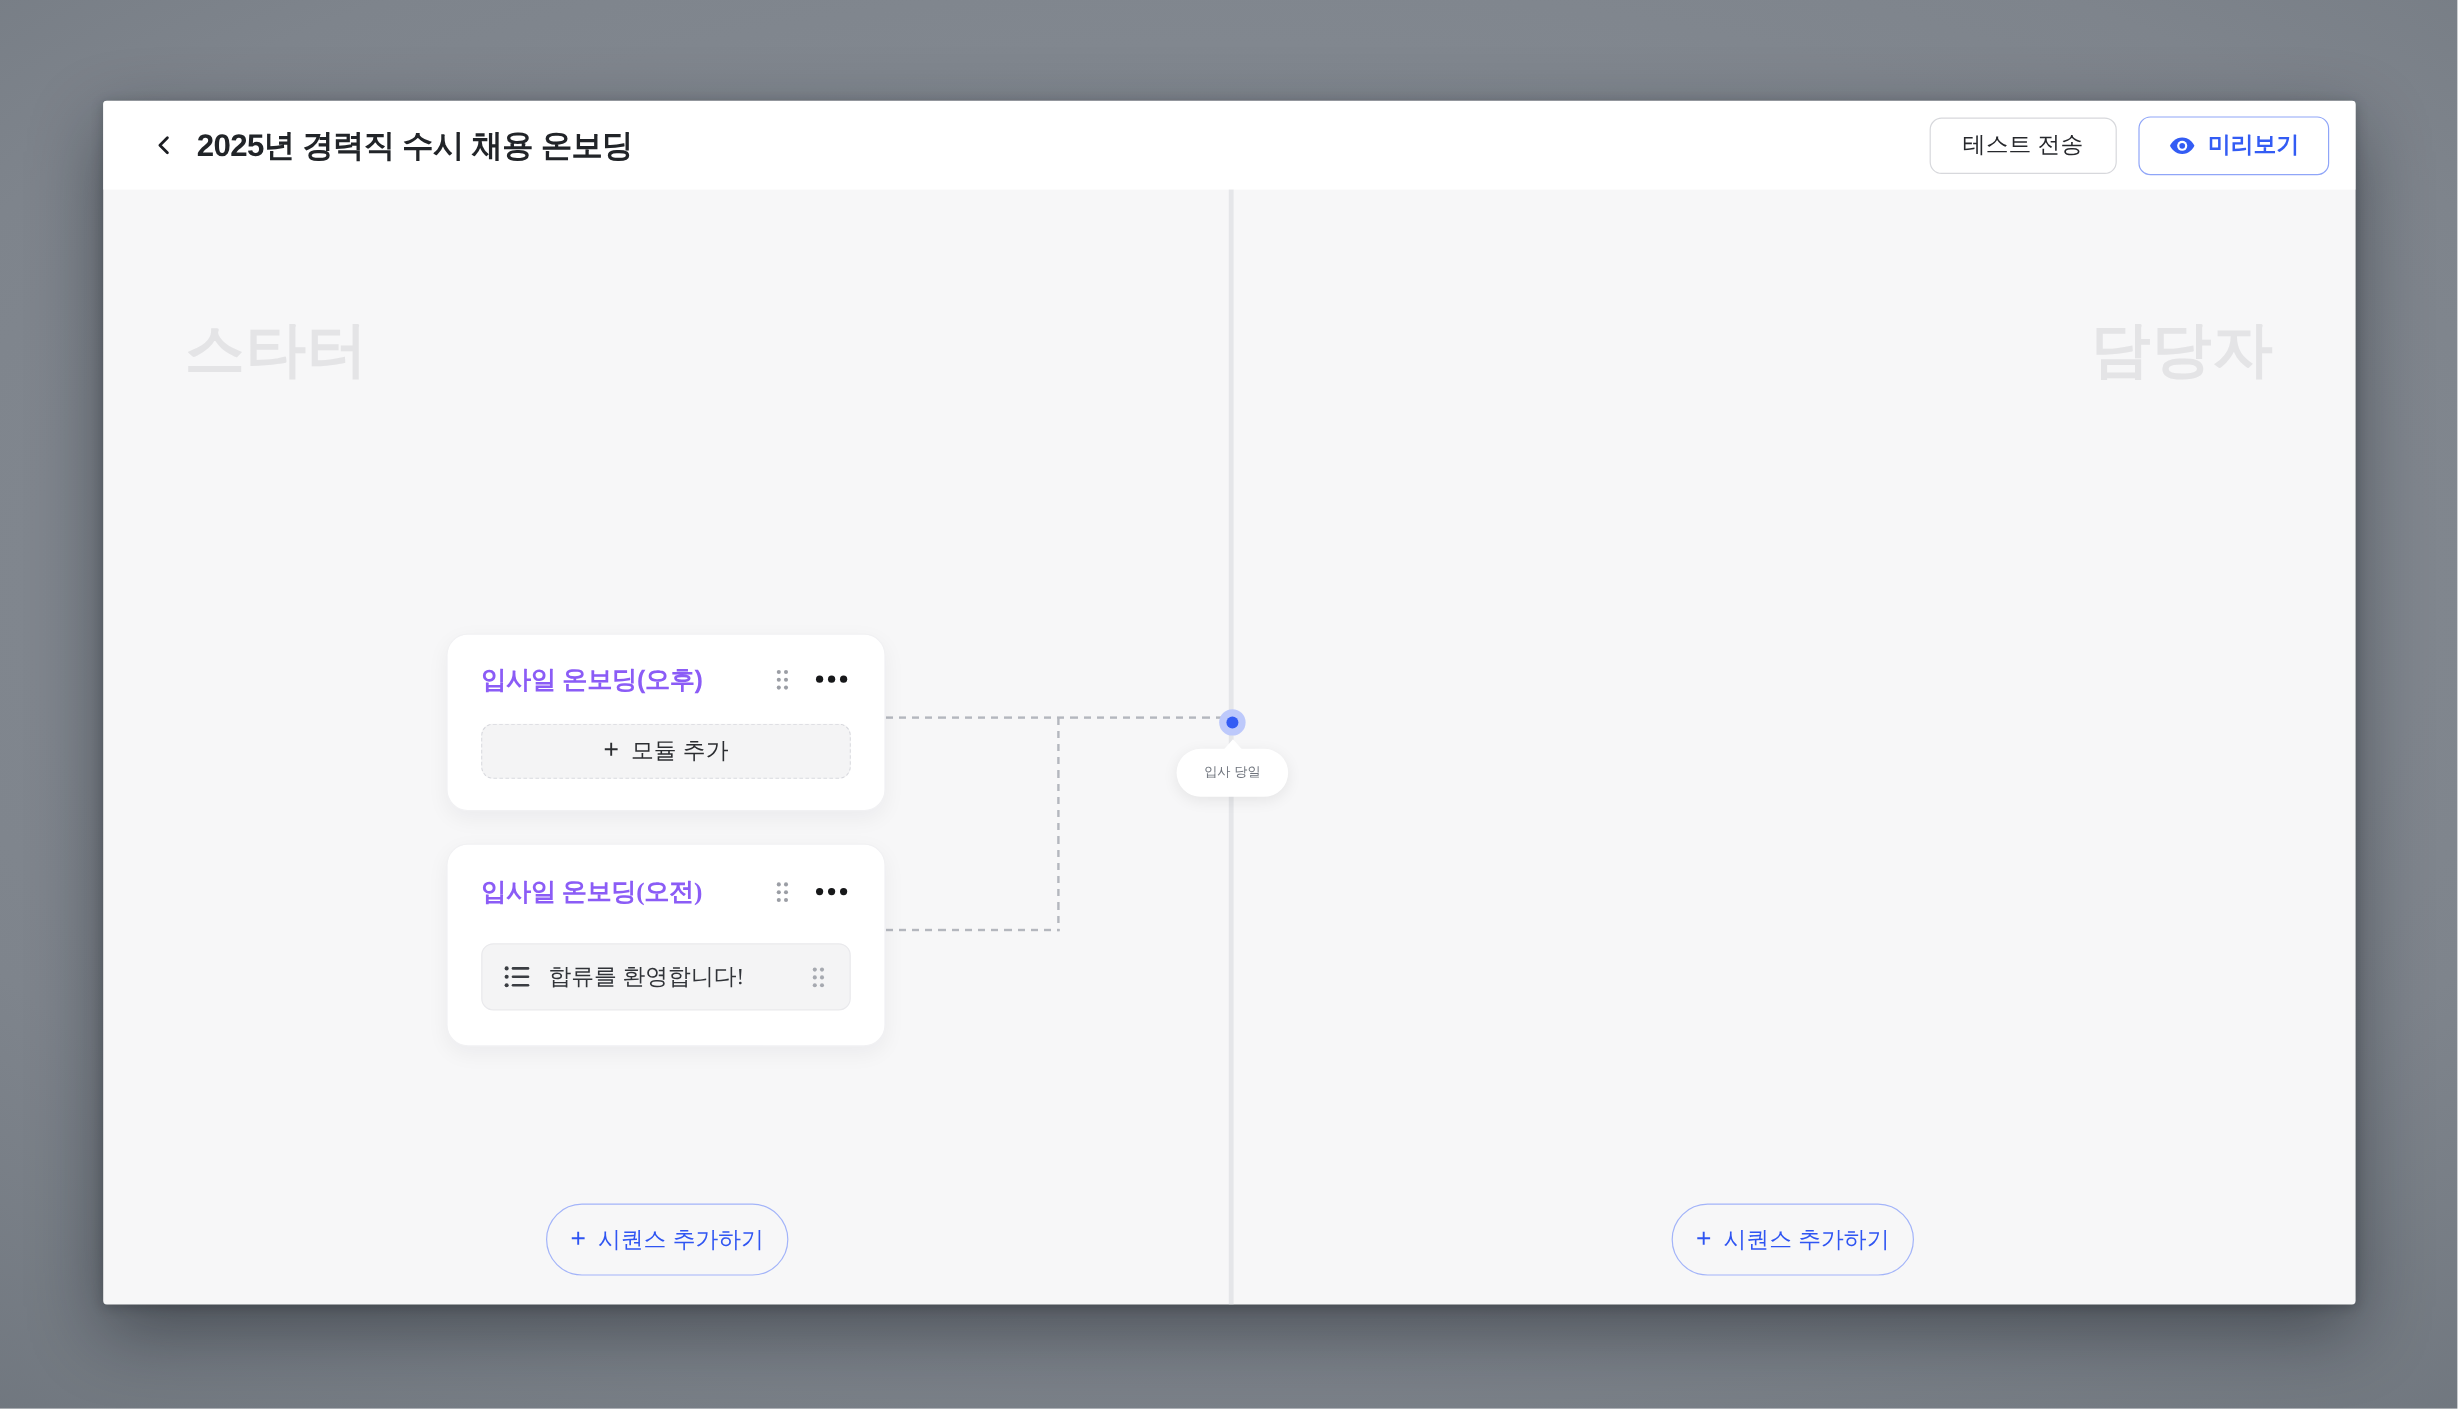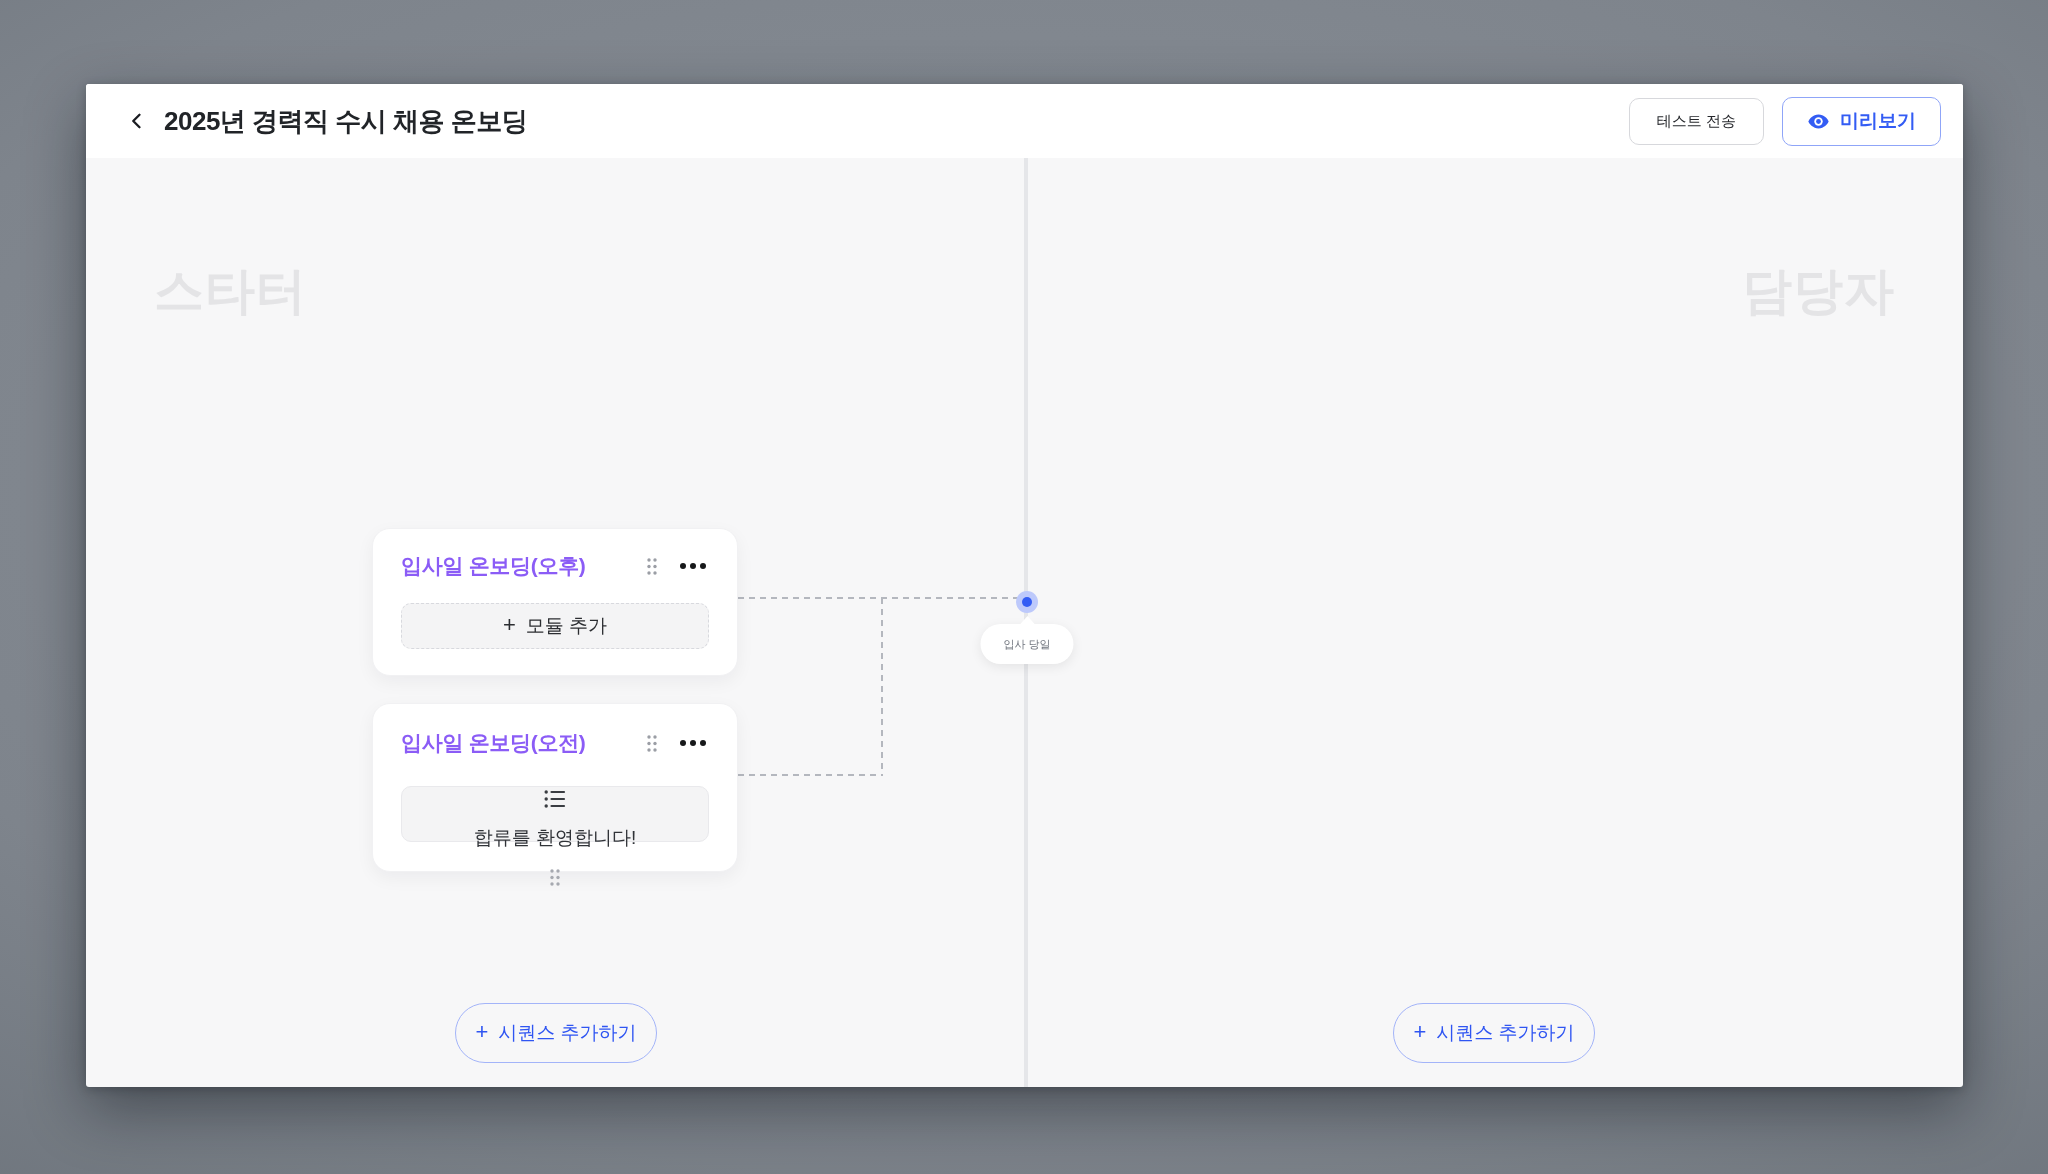--- a/index.html
+++ b/index.html
@@ -27,21 +27,21 @@
     display:flex;align-items:center;justify-content:center;padding:0;flex:0 0 auto;
   }
   .page-title{
     flex:1;font-size:26px;font-weight:bold;color:#212428;letter-spacing:-.5px;
     white-space:nowrap;overflow:hidden;
   }
   .hdr-actions{display:flex;align-items:center;gap:18px;}
   .btn{cursor:pointer;box-sizing:border-box;white-space:nowrap;}
   .btn-test{
     height:47px;padding:0 27px;border:1px solid #d7d8dc;border-radius:10px;
-    background:#fff;font-size:15px;font-weight:500;color:#26282c;
+    background:#fff;font-size:19px;font-weight:500;color:#26282c;
     font-family:inherit;
   }
   .btn-preview{
     height:49px;padding:0 24px;border:1.5px solid #8fa5f8;border-radius:10px;
     background:#fff;font-size:19px;font-weight:bold;color:#335CF4;
     display:flex;align-items:center;gap:10px;font-family:inherit;
   }
   
   .canvas{position:relative;height:929px;}
   .watermark{
@@ -71,39 +71,39 @@
     border-left:8px solid transparent;border-right:8px solid transparent;
     border-bottom:9px solid #fff;
   }
   
   .card{
     position:absolute;left:286px;width:366px;background:#fff;border-radius:18px;
     border:1px solid #f1f1f3;box-sizing:border-box;
     box-shadow:0 6px 18px rgba(20,24,32,.05);
   }
   #card-pm{top:370px;height:148px;padding:23px 28px 20px;}
-  #card-am{top:545px;height:169px;padding:25px 28px 28px;}
+  #card-am{top:545px;height:169px;padding:25px 28px 28px;font-family:Liberation Serif, serif;}
   .card-head{display:flex;align-items:center;}
   .card-title{
     flex:1;font-size:21px;font-weight:bold;color:#8b5cf6;letter-spacing:-.3px;white-space:nowrap;
   }
   .drag-handle{display:flex;align-items:center;cursor:grab;padding:2px;}
   .kebab-btn{
     border:none;background:transparent;cursor:pointer;margin-left:16px;padding:2px;
     display:flex;align-items:center;
   }
   .add-module-btn{
     margin-top:23px;width:100%;height:46px;border-radius:10px;
     border:1.5px dashed #d8d9de;background:#f4f4f5;cursor:pointer;
     display:flex;align-items:center;justify-content:center;gap:10px;
     font-size:19px;color:#2b2d31;font-family:inherit;
   }
   .module-item{
     margin-top:29px;height:56px;background:#f4f4f5;border:1px solid #e9e9ec;border-radius:10px;
-    display:flex;align-items:center;gap:14px;padding:0 17px;box-sizing:border-box;cursor:pointer;flex-direction:column;
+    display:flex;align-items:center;gap:14px;padding:0 17px;box-sizing:border-box;cursor:pointer;
   }
   .module-label{flex:1;font-size:19px;font-weight:500;color:#303338;white-space:nowrap;}
   
   .add-seq-btn{
     position:absolute;top:845px;width:202px;height:60px;border-radius:999px;
     border:1.5px solid #a3b4f9;background:transparent;cursor:pointer;
     display:flex;align-items:center;justify-content:center;gap:10px;
     font-size:19px;font-weight:500;color:#2f55f2;font-family:inherit;
   }
   #add-seq-left{left:369px;}

